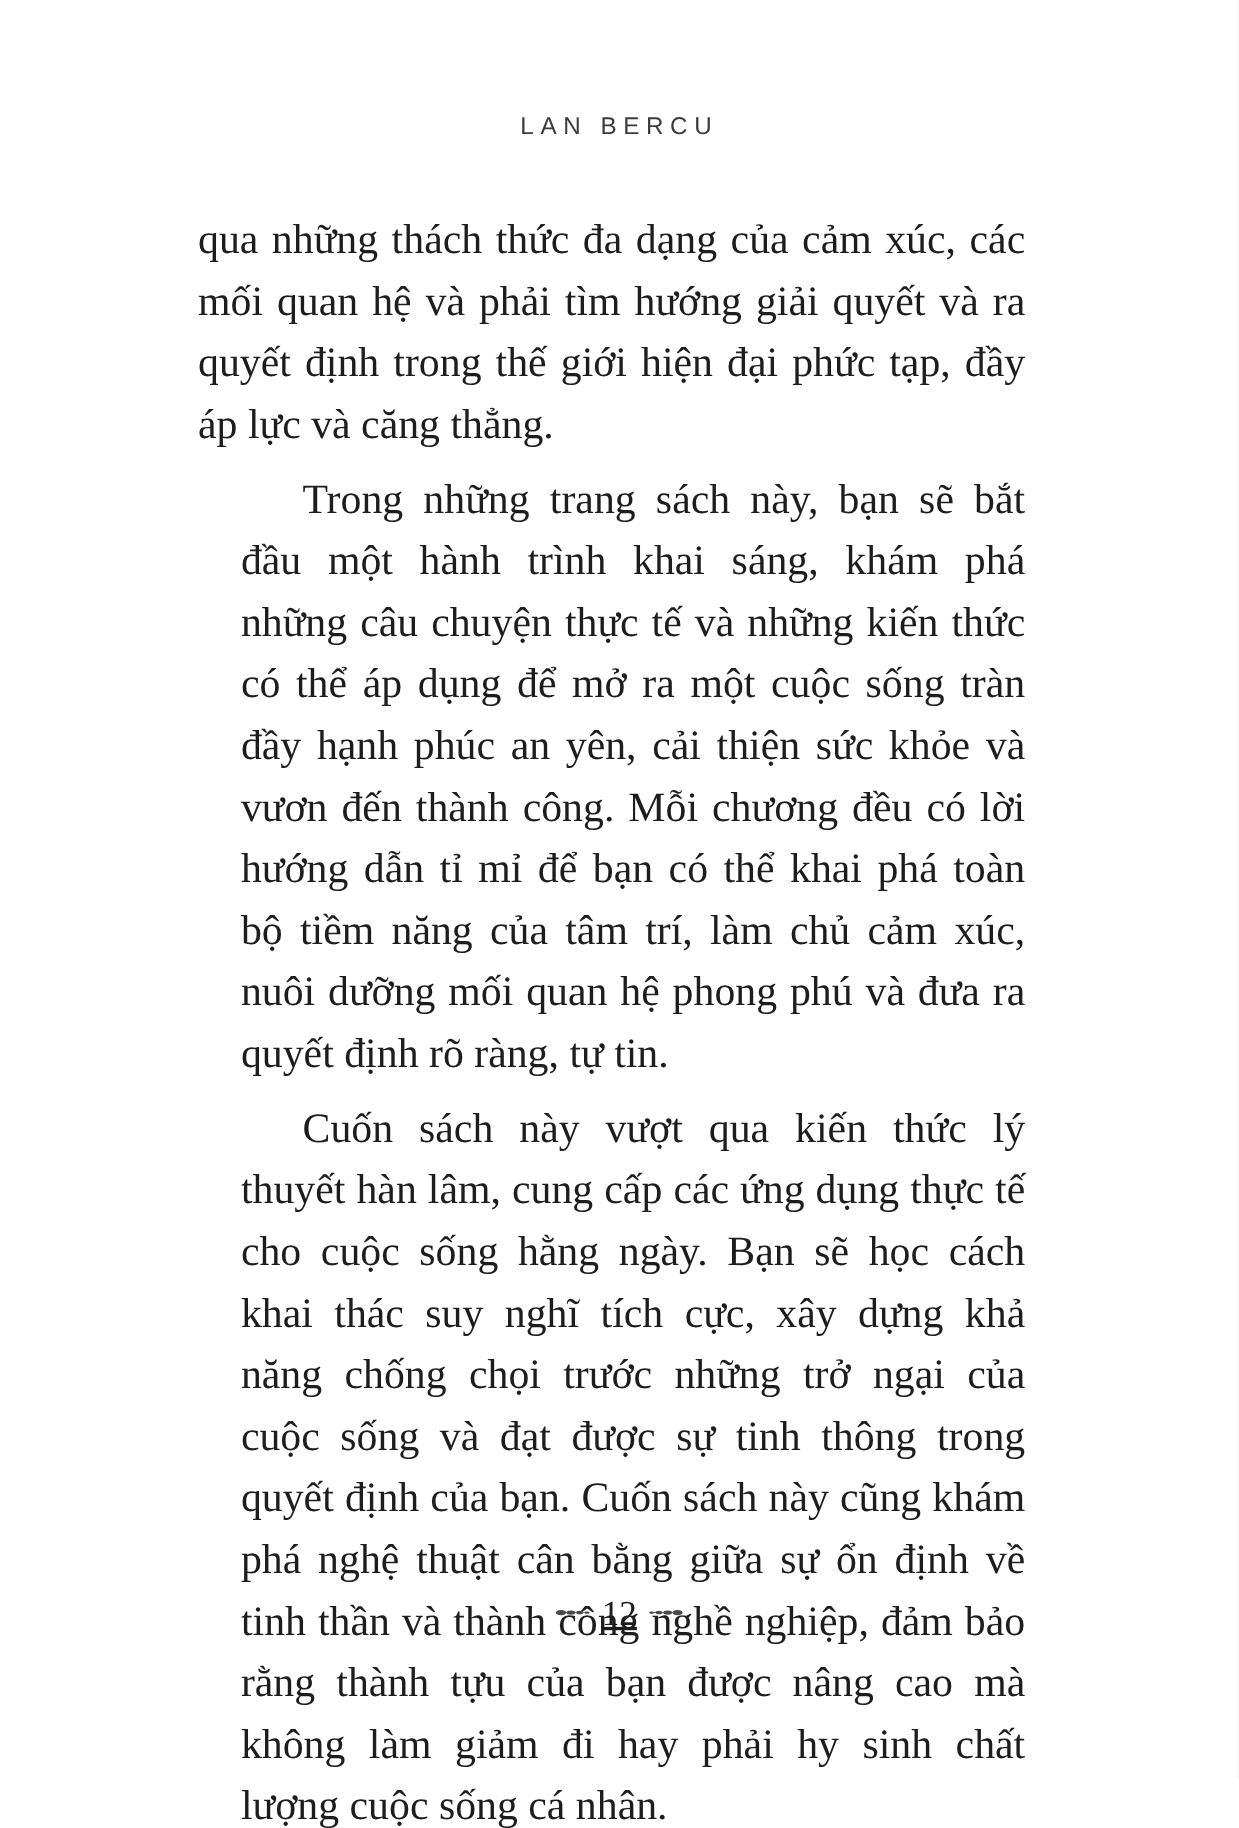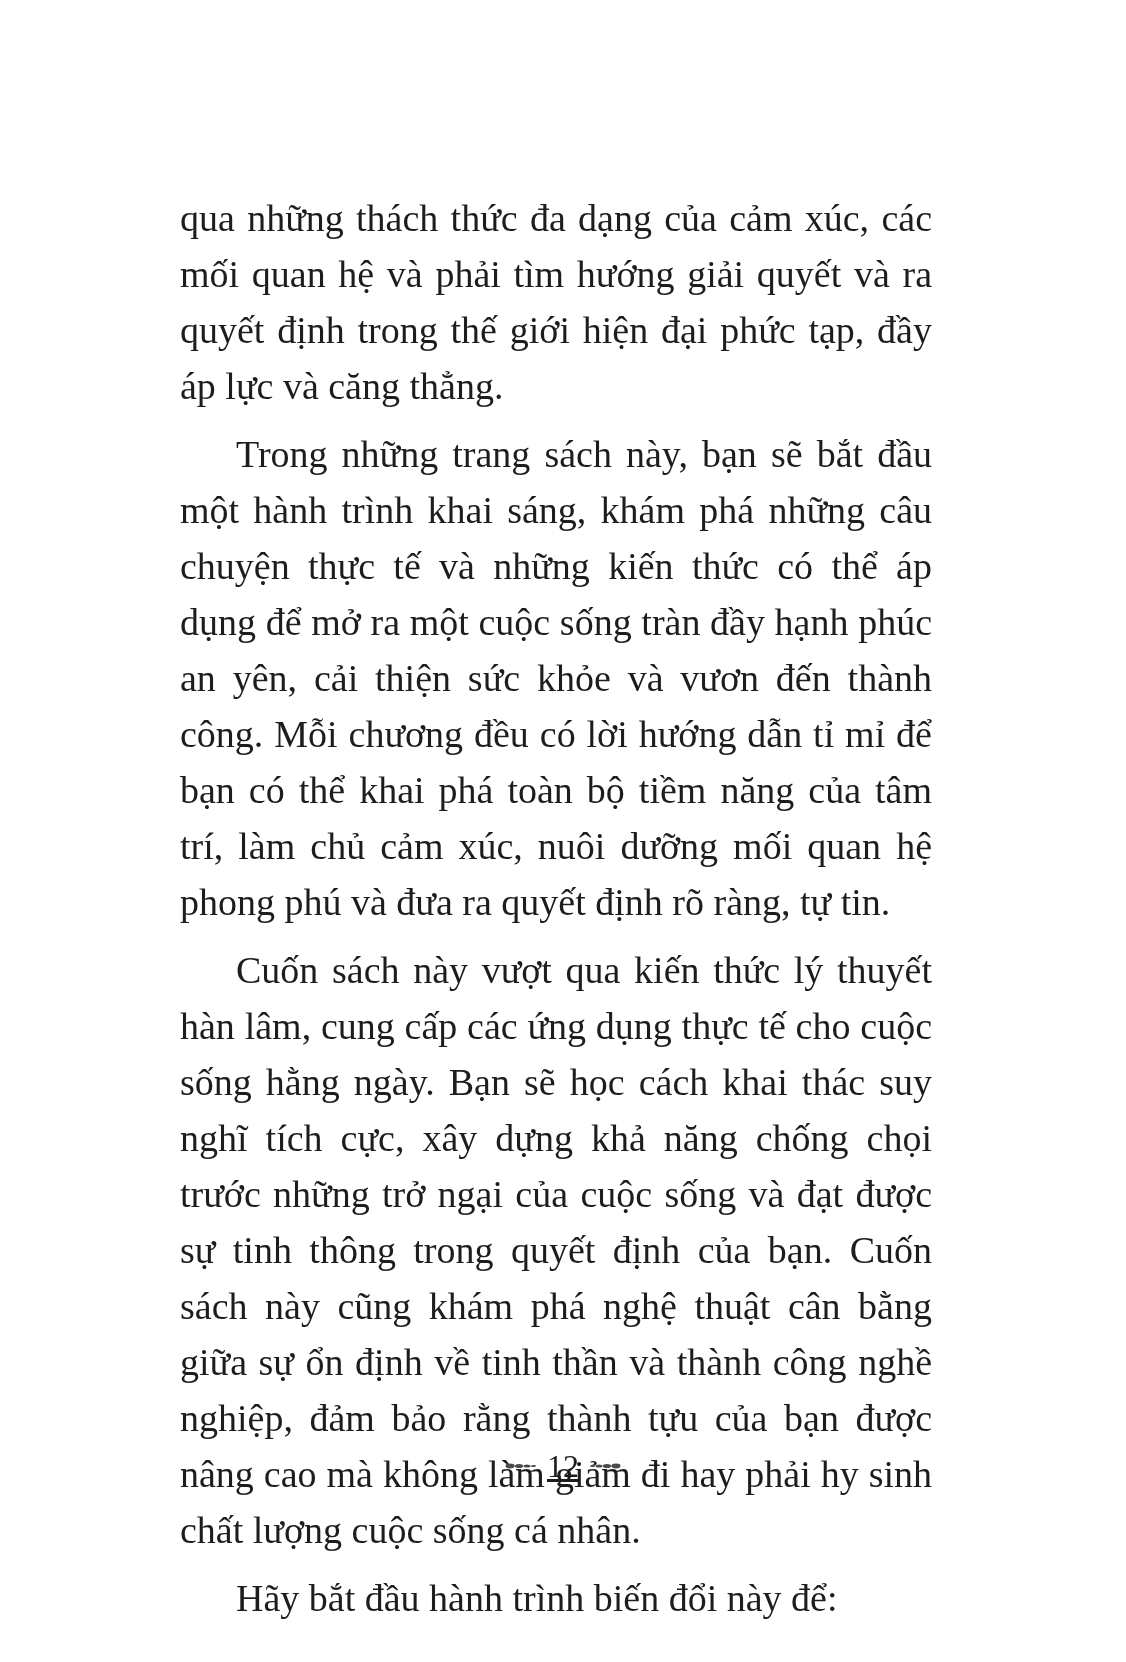--- a/index.html
+++ b/index.html
@@ -30,21 +30,21 @@
     position: absolute;
     top: 190px;
     left: 180px;
     width: 752px;
     font-size: 38px;
     line-height: 56px;
     text-align: justify;
     color: #1d1d1d;
   }
   .para { margin-bottom: 12px; }
-  .para.indent { text-indent: 56px; }
+  .para.indent { text-indent: 56px; margin-left: 39px; }
   .lead { font-weight: bold; font-style: italic; }
   .page-footer {
     position: absolute;
     left: 0;
     bottom: 180px;
     width: 100%;
     display: flex;
     align-items: center;
     justify-content: center;
     gap: 10px;
@@ -57,20 +57,23 @@
   }
   .ornament { display: inline-flex; align-items: center; }
   .ornament svg { display: block; }
   .ornament.right svg { transform: scaleX(-1); }
 </style>
 </head>
 <body>
 
 <div class="page">
 
+  <header class="running-header">
+    <span>LAN BERCU</span>
+  </header>
 
   <main class="body-text">
     <p class="para"><span class="lead"></span><span>qua những thách thức đa dạng của cảm xúc, các mối quan hệ và phải tìm hướng giải quyết và ra quyết định trong thế giới hiện đại phức tạp, đầy áp lực và căng thẳng.</span></p>
 
     <p class="para indent"><span class="lead"></span><span>Trong những trang sách này, bạn sẽ bắt đầu một hành trình khai sáng, khám phá những câu chuyện thực tế và những kiến thức có thể áp dụng để mở ra một cuộc sống tràn đầy hạnh phúc an yên, cải thiện sức khỏe và vươn đến thành công. Mỗi chương đều có lời hướng dẫn tỉ mỉ để bạn có thể khai phá toàn bộ tiềm năng của tâm trí, làm chủ cảm xúc, nuôi dưỡng mối quan hệ phong phú và đưa ra quyết định rõ ràng, tự tin.</span></p>
 
     <p class="para indent"><span class="lead"></span><span>Cuốn sách này vượt qua kiến thức lý thuyết hàn lâm, cung cấp các ứng dụng thực tế cho cuộc sống hằng ngày. Bạn sẽ học cách khai thác suy nghĩ tích cực, xây dựng khả năng chống chọi trước những trở ngại của cuộc sống và đạt được sự tinh thông trong quyết định của bạn. Cuốn sách này cũng khám phá nghệ thuật cân bằng giữa sự ổn định về tinh thần và thành công nghề nghiệp, đảm bảo rằng thành tựu của bạn được nâng cao mà không làm giảm đi hay phải hy sinh chất lượng cuộc sống cá nhân.</span></p>
 
     <p class="para indent"><span class="lead"></span><span>Hãy bắt đầu hành trình biến đổi này để:</span></p>
 

